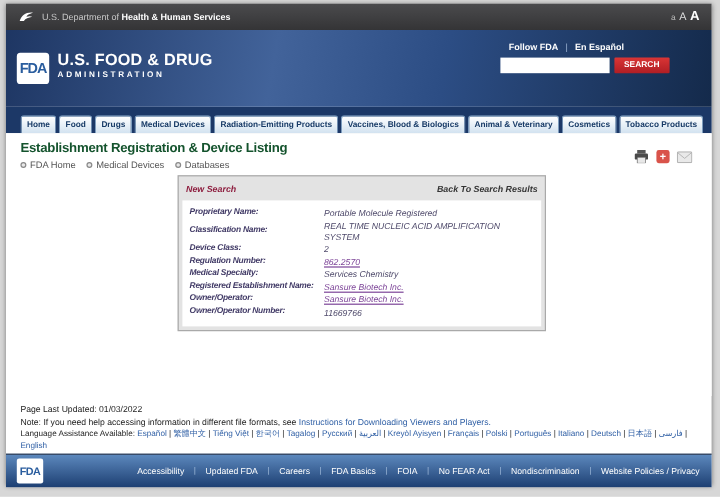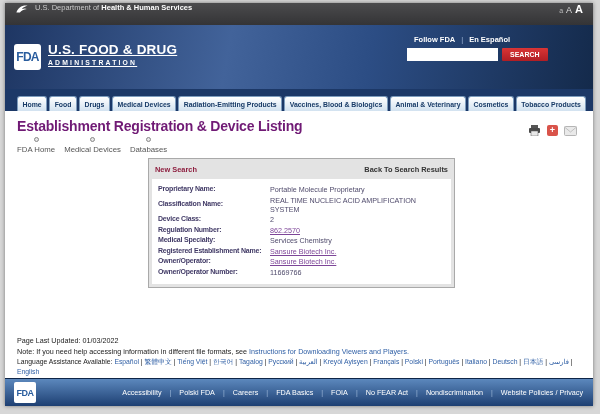--- a/index.html
+++ b/index.html
@@ -1,53 +1,53 @@
 <!DOCTYPE html>
 <html><head>
 <meta charset="utf-8">
 <style>
   * { margin:0; padding:0; box-sizing:border-box; }
   body { width:600px; height:414px; background:#d7d7d7; font-family:"Liberation Sans", sans-serif; position:relative; overflow:hidden; }
   .page { position:absolute; left:5px; top:3px; width:588px; height:403px; background:#fff; box-shadow:0 0 4px rgba(0,0,0,.45); display:flex; flex-direction:column; }
 
   
-  .topbar { height:22px; background:linear-gradient(#4b4b4d,#343436); display:flex; padding:0 10px; color:#c9c9c9; font-size:7.5px; flex:none; }
+  .topbar { height:22px; background:linear-gradient(#4b4b4d,#343436); display:flex; align-items:center; padding:0 10px; color:#c9c9c9; font-size:7.5px; flex:none; }
   .topbar .eagle { width:14px; height:12px; margin-right:6px; }
   .topbar b { color:#fff; }
   .topbar .sizer { margin-left:auto; color:#bbb; display:flex; align-items:baseline; gap:3px; }
   .sizer .s1{font-size:7px;} .sizer .s2{font-size:9px;color:#ddd;} .sizer .s3{font-size:11px;color:#fff;font-weight:bold;}
 
   
   .header { height:64px; position:relative; flex:none;
     background:linear-gradient(100deg,#1e3663 0%,#42639a 38%,#2c4d84 62%,#142a4b 100%); }
   .fda-logo { position:absolute; left:9px; top:19px; width:27px; height:26px; background:#fff; border-radius:3px; display:flex; align-items:center; justify-content:center; color:#2a5d9e; font-weight:bold; font-size:12px; letter-spacing:-0.8px; }
-  .agency { position:absolute; left:43px; top:17px; color:#fff;text-decoration:underline; }
+  .agency { position:absolute; left:43px; top:17px; color:#fff; }
   .agency .l1 { font-size:13.5px; font-weight:bold; letter-spacing:0.2px; }
   .agency .l2 { font-size:6.8px; font-weight:bold; letter-spacing:2.2px; margin-top:2px; }
-  .hsearch { position:absolute; right:48px; top:10px; width:138px; }
+  .hsearch { position:absolute; right:38px; top:10px; width:138px; }
   .hlinks { color:#fff; font-size:7.5px; font-weight:bold; margin-bottom:4px; margin-left:7px; }
   .hlinks .pipe { color:#9db4d4; margin:0 6px; font-weight:normal; }
   .searchrow { display:flex; gap:4px; }
   .searchrow input { width:96px; height:13px; border:none; background:#fff; font-size:7px; }
   .searchbtn { height:13px; background:linear-gradient(#d93535,#b01e24); color:#fff; font-size:7px; font-weight:bold; border:none; padding:0 8px; border-radius:1px; }
 
   
   .nav { height:22px; background:#1c3867; display:flex; align-items:flex-end; padding:0 0 0 12px; gap:2px; flex:none; }
   .tab { background:linear-gradient(#ffffff,#d2e2f0); border:1px solid #7d9cbd; border-bottom:none; border-radius:3px 3px 0 0; color:#173a66; font-size:6.9px; font-weight:bold; padding:3.5px 4.5px; white-space:nowrap; }
 
   
   .main { height:219px; background:#fff; position:relative; padding:7px 12px 0 12px; flex:none; }
-  .ptitle { font-size:14px; font-weight:bold; color:#701a75; letter-spacing:-0.2px; }
+  .ptitle { font-size:11px; font-weight:bold; color:#14532d; letter-spacing:-0.2px; }
   .crumbs { display:flex; align-items:center; margin-top:3px; font-size:7.8px; color:#555; }
   .crumb-dot { width:5px; height:5px; border-radius:50%; border:1px solid #888; background:#e8e8e8; display:inline-block; }
-  .crumbs .ci { display:flex; align-items:center; gap:3px; margin-right:9px;flex-direction:column; }
+  .crumbs .ci { display:flex; align-items:center; gap:3px; margin-right:9px; }
   .title-icons { position:absolute; right:16px; top:14px; display:flex; gap:6px; align-items:center; }
 
   
-  .rbox { width:307px; margin-left:131px; margin-top:4px; background:#e3e3e3; border:1px solid #a9a9a9; padding:3px; }
+  .rbox { width:307px; margin-left:131px; margin-top:4px; background:#e3e3e3; border:1px solid #a9a9a9; padding:3px;font-style:italic; }
   .rbox-head { display:flex; justify-content:space-between; font-size:7.4px; font-weight:bold; padding:3px 3px 5px 3px; }
   .new-search { color:#8e1e3f; }
   .back-link { color:#333; }
   .rtable { background:#fff; padding:6px 6px 6px 6px; }
   .row { display:flex; align-items:center; margin-bottom:1.5px; }
   .lbl { width:112px; flex:none; font-size:7px; font-weight:bold; color:#413a66; line-height:1.25; padding-right:6px; letter-spacing:-0.2px; }
   .val { flex:none; width:176px; font-size:7.2px; color:#4f4a6b; line-height:1.25; }
   .val.as-link { color:#7d4598; text-decoration:underline; }
 
   
@@ -147,21 +147,21 @@
 
     <div class="rbox">
       <div class="rbox-head">
         <a class="new-search">New Search</a>
         <a class="back-link">Back To Search Results</a>
       </div>
       <div class="rtable">
 
           <div class="row">
             <span class="lbl">Proprietary Name:</span>
-            <span class="val">Portable Molecule Proprietary</span>
+            <span class="val">Portable Molecule Registered</span>
           </div>
 
           <div class="row">
             <span class="lbl">Classification Name:</span>
             <span class="val">REAL TIME NUCLEIC ACID AMPLIFICATION SYSTEM</span>
           </div>
 
 
           <div class="row">
             <span class="lbl">Device Class:</span>
@@ -203,21 +203,21 @@
     <div><span>Note: If you need help accessing information in different file formats, see </span><a>Instructions for Downloading Viewers and Players.</a></div>
     <div class="lang-line"><span>Language Assistance Available: </span><span><a class="lang">Español</a><span class="sep"> | </span><a class="lang">繁體中文</a><span class="sep"> | </span><a class="lang">Tiếng Việt</a><span class="sep"> | </span><a class="lang">한국어</a><span class="sep"> | </span><a class="lang">Tagalog</a><span class="sep"> | </span><a class="lang">Русский</a><span class="sep"> | </span><a class="lang">العربية</a><span class="sep"> | </span><a class="lang">Kreyòl Ayisyen</a><span class="sep"> | </span><a class="lang">Français</a><span class="sep"> | </span><a class="lang">Polski</a><span class="sep"> | </span><a class="lang">Português</a><span class="sep"> | </span><a class="lang">Italiano</a><span class="sep"> | </span><a class="lang">Deutsch</a><span class="sep"> | </span><a class="lang">日本語</a><span class="sep"> | </span><a class="lang">فارسی</a><span class="sep"> | </span><a class="lang">English</a></span></div>
   </div>
 
   <div class="footbar">
     <div class="fda-logo-sm">FDA</div>
     <div class="flinks">
 
     <a>Accessibility</a>
         <span class="sep">|</span>
-        <a>Polski FDA</a>
+        <a>Updated FDA</a>
         <span class="sep">|</span>
         <a>Careers</a>
         <span class="sep">|</span>
         <a>FDA Basics</a>
         <span class="sep">|</span>
         <a>FOIA</a>
         <span class="sep">|</span>
         <a>No FEAR Act</a>
         <span class="sep">|</span>
         <a>Nondiscrimination</a>

